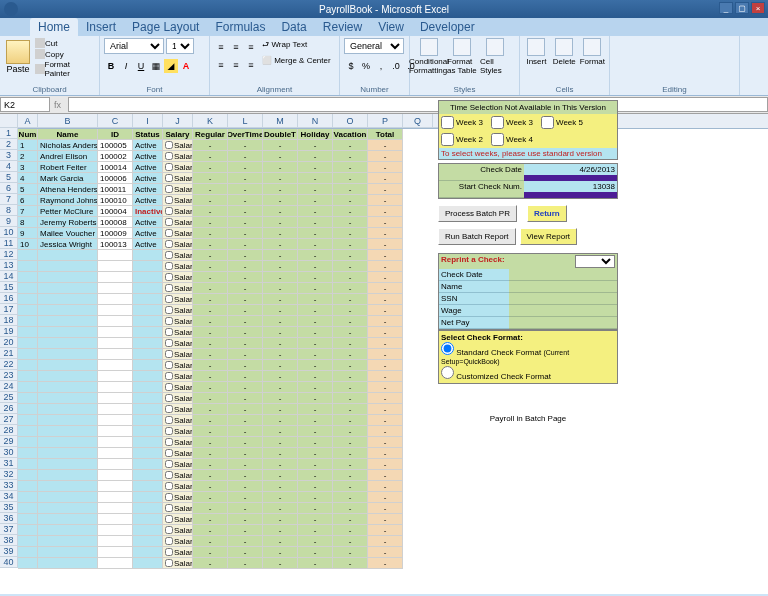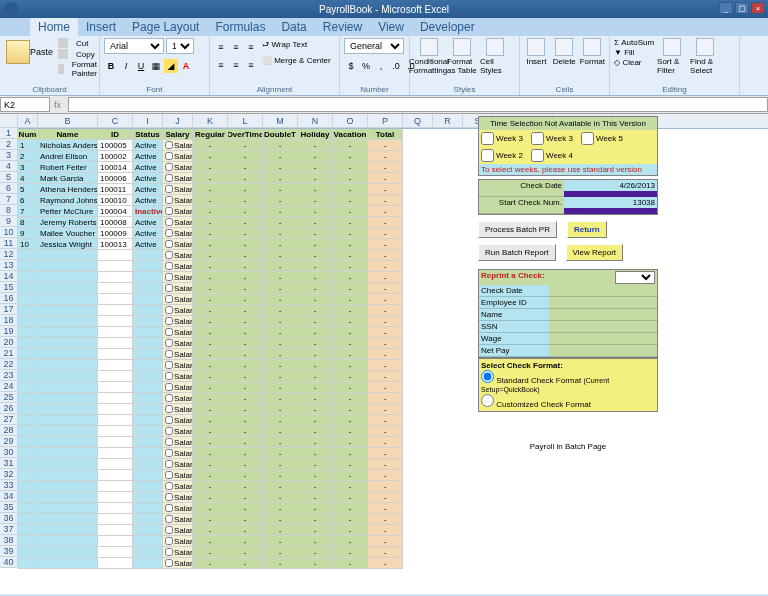--- a/index.html
+++ b/index.html
@@ -9,24 +9,24 @@
 .titlebar .controls span { width: 14px; height: 12px; background: #4a7ab0; border: 1px solid #2a5a8f; display: inline-flex; align-items: center; justify-content: center; font-size: 8px; cursor: pointer; }
 .titlebar .controls span.close { background: #c04040; }
 .titlebar .left-icon { position:absolute; left:4px; top:2px; width:14px; height:14px; background:#2a5a8f; border-radius:50%; }
 .ribbon-tabs { background: #b8d4ee; height: 18px; display: flex; align-items: flex-end; padding-left: 30px; font-size: 12px; }
 .ribbon-tabs .tab { padding: 2px 8px; cursor: pointer; color: #2a5a8f; }
 .ribbon-tabs .tab.active { background: #e4eef9; border-radius: 3px 3px 0 0; }
 .ribbon { background: #e4eef9; height: 60px; display: flex; border-bottom: 1px solid #9ab8d6; font-size: 9px; }
 .ribbon-group { border-right: 1px solid #c0d4e8; padding: 2px 4px; display: flex; flex-direction: column; position: relative; }
 .ribbon-group .label { position: absolute; bottom: 1px; left: 0; right: 0; text-align: center; color: #4a6a8a; font-size: 8px; }
 .ribbon-group .content { flex: 1; display: flex; gap: 3px; align-items: flex-start; }
-.paste-btn { display: flex; flex-direction: row; align-items: center; padding: 2px; }
+.paste-btn { display: flex; flex-direction: column; align-items: center; padding: 2px; }
 .paste-btn .icon { width: 24px; height: 24px; background: linear-gradient(#fff3c0, #f0d080); border: 1px solid #c0a050; }
 .clip-list { display: flex; flex-direction: column; gap: 1px; font-size: 8px; }
-.clip-list div { display: flex; align-items: center; gap: 8px; }
+.clip-list div { display: flex; align-items: center; gap: 0; }
 .small-icon { width: 10px; height: 10px; background: #d0d0d0; display: inline-block; }
 .font-row { display: flex; gap: 2px; align-items: center; }
 .font-select { font-size: 9px; border: 1px solid #a0b8d0; background: white; padding: 1px; }
 .btn-row { display: flex; gap: 1px; margin-top: 2px; }
 .btn-row span { width: 14px; height: 14px; border: 1px solid transparent; display: inline-flex; align-items: center; justify-content: center; font-size: 9px; cursor: pointer; }
 .formula-bar { background: #e8e8e8; height: 18px; display: flex; align-items: center; border-bottom: 1px solid #a0a0a0; }
 .name-box { width: 50px; background: white; border: 1px solid #a0a0a0; height: 15px; padding: 1px 3px; font-size: 9px; }
 .fx-area { flex: 1; background: white; border: 1px solid #a0a0a0; height: 15px; margin-left: 3px; padding: 1px 3px; }
 .grid-wrap { display: flex; height: 480px; background: white; }
 .col-headers { display: flex; background: #e8eef6; border-bottom: 1px solid #a0b8d0; }
@@ -41,21 +41,21 @@
 .c-name { width: 60px; background: #b4e4f0; }
 .c-id { width: 35px; }
 .c-status { width: 30px; background: #b4e4f0; }
 .c-salary { width: 30px; background: #f4f0d8; display:flex; align-items:center; }
 .c-salary input[type=checkbox] { width:8px; height:8px; margin-right:1px; }
 .c-reg, .c-ot, .c-dt, .c-hol, .c-vac { width: 35px; background: #c4dca4; text-align: center; justify-content:center; }
 .c-total { width: 35px; background: #f4d8b4; text-align: center; justify-content:center; }
 .hdr-row .cell { background: #c4dca4; font-weight: bold; text-align: center; justify-content:center; }
 .hdr-row .c-num, .hdr-row .c-name, .hdr-row .c-id, .hdr-row .c-status { background: #c4dca4; }
 .status-inactive { color: #c02020; font-weight: bold; }
-.side-panel { position: absolute; left: 438px; top: 116px; width: 180px; font-size: 8px; margin-left: 40px; }
+.side-panel { position: absolute; left: 438px; top: 100px; width: 180px; font-size: 8px; }
 .panel-box { border: 1px solid #808080; margin-bottom: 3px; }
 .panel-box .yellow { background: #f4f080; padding: 2px; }
 .panel-box .green { background: #c4dca4; padding: 2px; }
 .panel-box .cyan { background: #b4e4f0; }
 .week-row { display: flex; gap: 8px; padding: 2px; }
 .week-row label { display: flex; align-items: center; gap: 2px; }
 .info-row { display: flex; }
 .info-row .lbl { width: 85px; background: #c4dca4; padding: 1px 2px; border-bottom:1px solid #a0b890; }
 .info-row .val { flex: 1; background: #b4e4f0; padding: 1px 2px; text-align: right; border-bottom:6px solid #4c1d95; }
 .btn3d { display: inline-block; background: #e8e8e8; border: 1px solid #808080; border-top-color: #fff; border-left-color: #fff; padding: 3px 6px; cursor: pointer; font-size: 8px; }
@@ -206,35 +206,20 @@
           <span>Delete</span>
         </div>
       <div class="big-btn">
           <div class="bi"></div>
           <span>Format</span>
         </div>
     </div>
     <div class="label">Cells</div>
   </div>
   <div class="ribbon-group" style="width:130px">
-    <div class="content">
-      <div style="display:flex;flex-direction:column;font-size:8px;gap:1px">
-        <div>Σ <span>AutoSum</span></div>
-        <div>▼ <span>Fill</span></div>
-        <div>◇ <span>Clear</span></div>
-      </div>
-      <div class="big-btn">
-          <div class="bi"></div>
-          <span>Sort &amp; Filter</span>
-        </div>
-      <div class="big-btn">
-          <div class="bi"></div>
-          <span>Find &amp; Select</span>
-        </div>
-    </div>
     <div class="label">Editing</div>
   </div>
 </div>
 
 <div class="formula-bar">
   <input class="name-box" value="K2" style="">
   <span style="padding:0 4px;color:#808080">fx</span>
   <div class="fx-area"></div>
 </div>
 
@@ -983,39 +968,35 @@
       </div>
     <div class="info-row">
         <div class="lbl" style="text-align:right">Start Check Num.</div>
         <div class="val">13038</div>
       </div>
   </div>
   <div style="display:flex;gap:10px;margin:6px 0;align-items:center">
     <span class="btn3d">Process Batch PR</span>
     <span class="btn3d btn-return">Return</span>
   </div>
-  <div style="display:flex;gap:10px;margin:6px 0;align-items:center">
+  <div style="display:flex;gap:4px;margin:6px 0;align-items:center">
     <span class="btn3d">Run Batch Report</span>
     <span class="btn3d" style="background:#f4f080">View Report</span>
   </div>
   <div class="reprint" style="margin-top:8px">
     <div class="hdr">
         <span>Reprint a Check:</span>
         <select class="dd"></select>
       </div>
     <div id="reprint-rows">
         <div class="row">
           <div class="l">Check Date</div>
           <div class="v"></div>
         </div>
         <div class="row">
-          <div class="l">Employee ID</div>
-          <div class="v"></div>
-        </div>
-        <div class="row">
           <div class="l">Name</div>
           <div class="v"></div>
         </div>
         <div class="row">
           <div class="l">SSN</div>
           <div class="v"></div>
         </div>
         <div class="row">
           <div class="l">Wage</div>
           <div class="v"></div>

